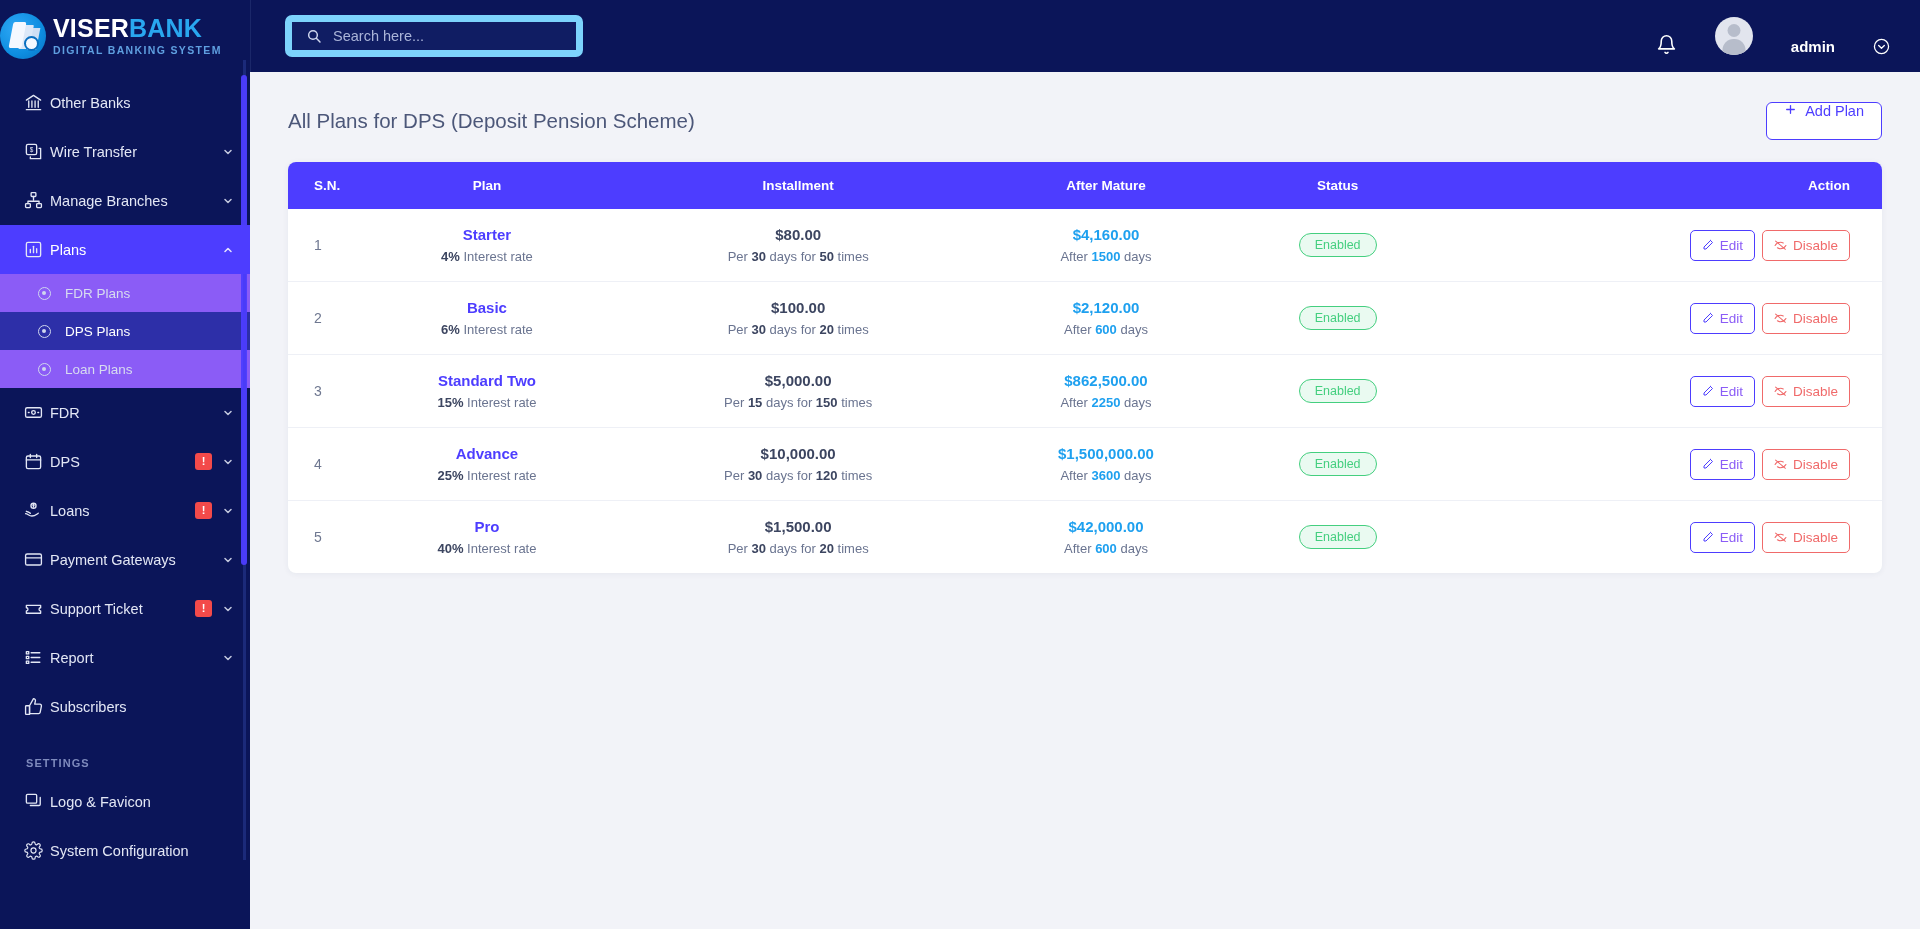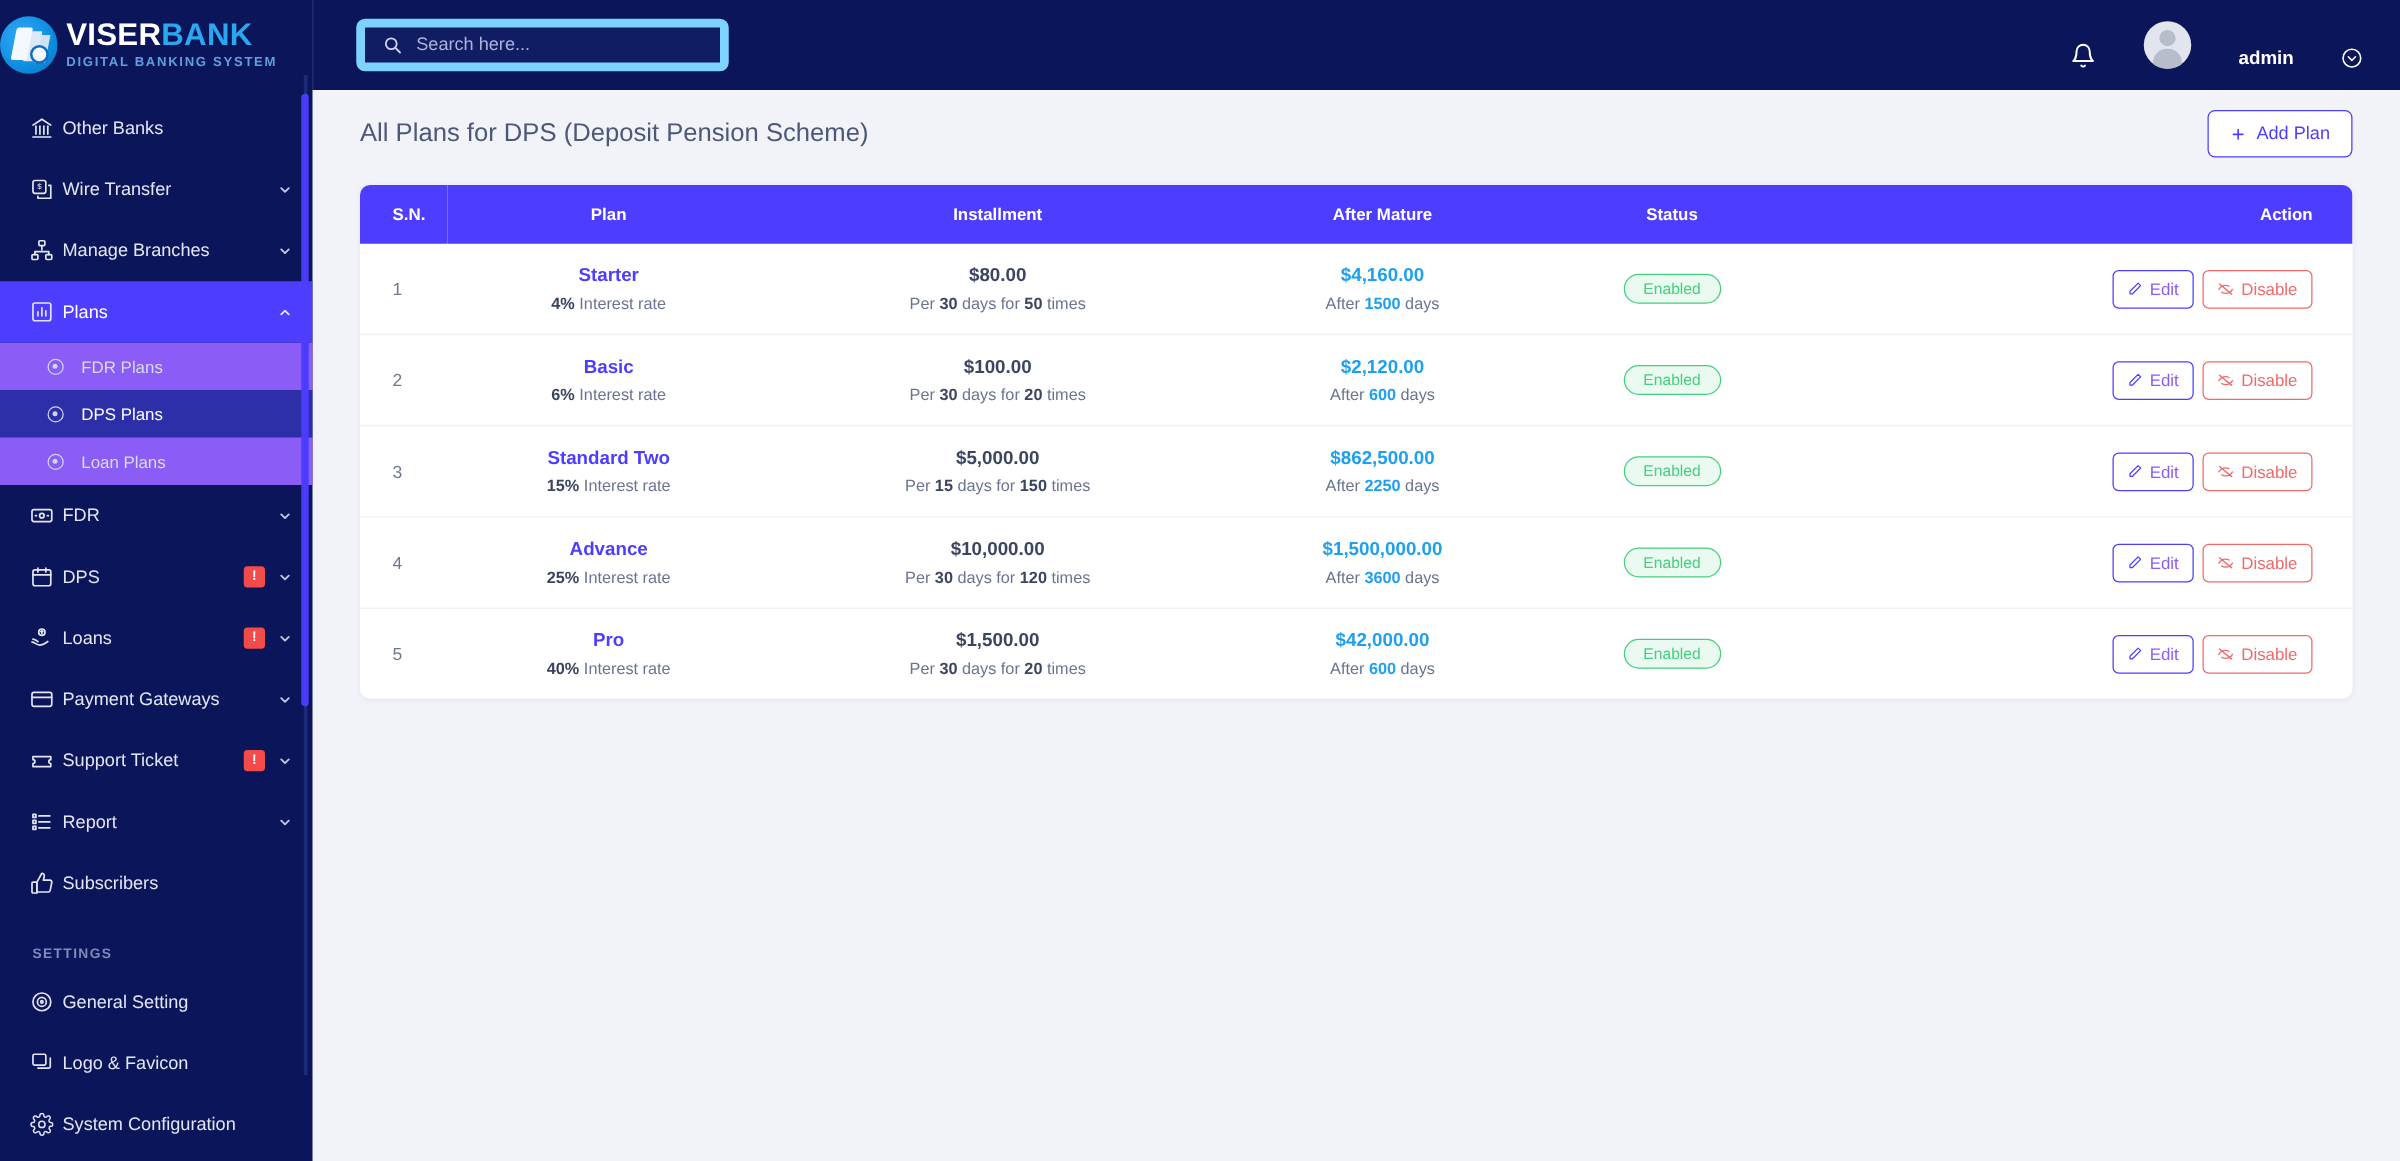--- a/index.html
+++ b/index.html
@@ -131,30 +131,30 @@
     width: 13px; height: 13px; border-radius: 50%;
     background: #b7bdcb; transform: translateX(-50%);
   }
   .avatar::after {
     content: ""; position: absolute; left: 50%; top: 22px;
     width: 23px; height: 19px; border-radius: 11px 11px 0 0;
     background: #b7bdcb; transform: translateX(-50%);
   }
   .user-name { color: #fff; font-size: 15px; font-weight: 600; }
 
-  .content { flex: 1; padding: 16px 38px; overflow: hidden; }
+  .content { flex: 1; padding: 30px 38px; overflow: hidden; }
   .content-head {
     display: flex; align-items: center; margin-bottom: 22px;
   }
   .page-title { font-size: 20.5px; color: #4c5779; font-weight: 400; }
   .btn-add {
     margin-left: auto;
     border: 1px solid #4d3dff; color: #4d3dff; background: #fff;
     border-radius: 6px; height: 38px; padding: 0 17px;
-    font-size: 14.5px; display: flex; align-items: center; gap: 8px;
+    font-size: 14.5px; display: flex; align-items: flex-start; gap: 8px;
     cursor: pointer; font-family: "Liberation Sans", sans-serif;
   }
 
   .card {
     background: #fff; border-radius: 8px;
     box-shadow: 0 1px 6px rgba(40,50,90,.06);
     overflow: hidden;
   }
   table { width: 100%; border-collapse: collapse; }
   thead tr { background: #4d3dff; }
@@ -368,30 +368,20 @@
         <div class="menu-item">
           <span class="mi-icon">
             <svg width="19" height="19" viewBox="0 0 24 24" fill="none" stroke="currentColor" stroke-width="1.7" stroke-linecap="round" stroke-linejoin="round">
               <path d="M7 22V11l5-9a2.5 2.5 0 0 1 2.4 3.1L13.5 9H20a2 2 0 0 1 2 2.4l-1.6 8A2 2 0 0 1 18.4 21H7z"></path>
               <rect x="2" y="11" width="5" height="11" rx="1"></rect>
             </svg>
           </span>
           <span class="mi-label">Subscribers</span>
         </div>
         <div class="menu-section">SETTINGS</div>
-        <div class="menu-item">
-          <span class="mi-icon">
-            <svg width="19" height="19" viewBox="0 0 24 24" fill="none" stroke="currentColor" stroke-width="1.7" stroke-linecap="round" stroke-linejoin="round">
-              <circle cx="12" cy="12" r="9"></circle>
-              <circle cx="12" cy="12" r="4.5"></circle>
-              <circle cx="12" cy="12" r="1.2"></circle>
-            </svg>
-          </span>
-          <span class="mi-label">General Setting</span>
-        </div>
         <div class="menu-item">
           <span class="mi-icon">
             <svg width="19" height="19" viewBox="0 0 24 24" fill="none" stroke="currentColor" stroke-width="1.7" stroke-linecap="round" stroke-linejoin="round">
               <rect x="3" y="3" width="13" height="11" rx="1.5"></rect>
               <path d="M8 17h11a1.5 1.5 0 0 0 1.5-1.5V7"></path>
             </svg>
           </span>
           <span class="mi-label">Logo &amp; Favicon</span>
         </div>
         <div class="menu-item">

